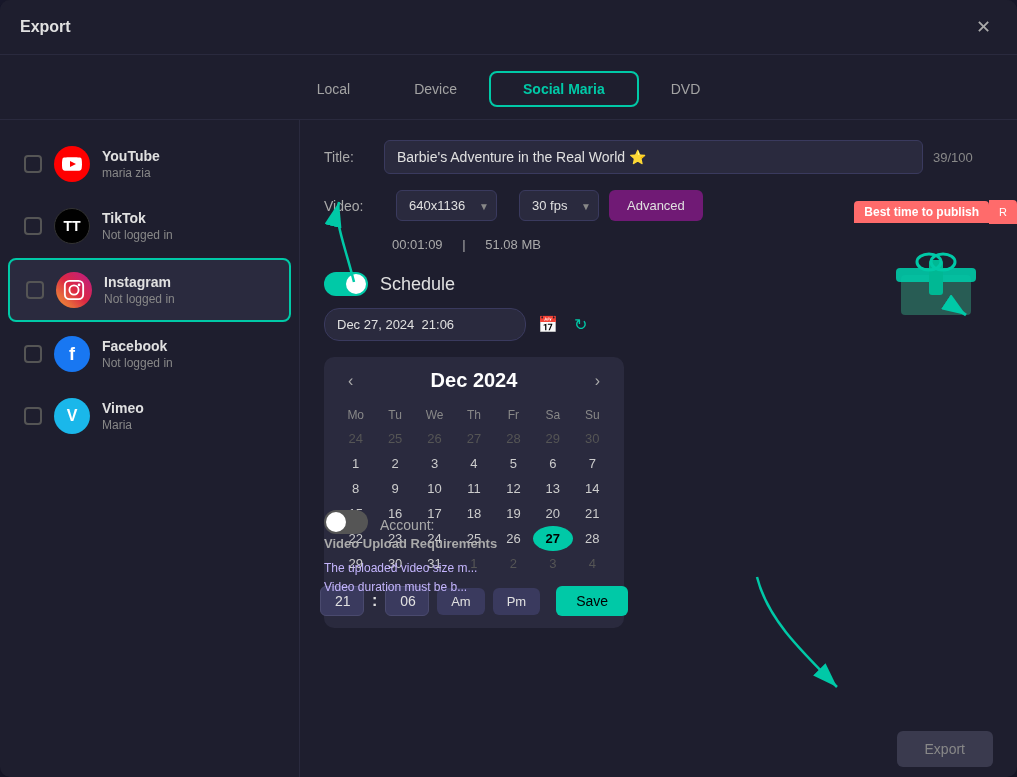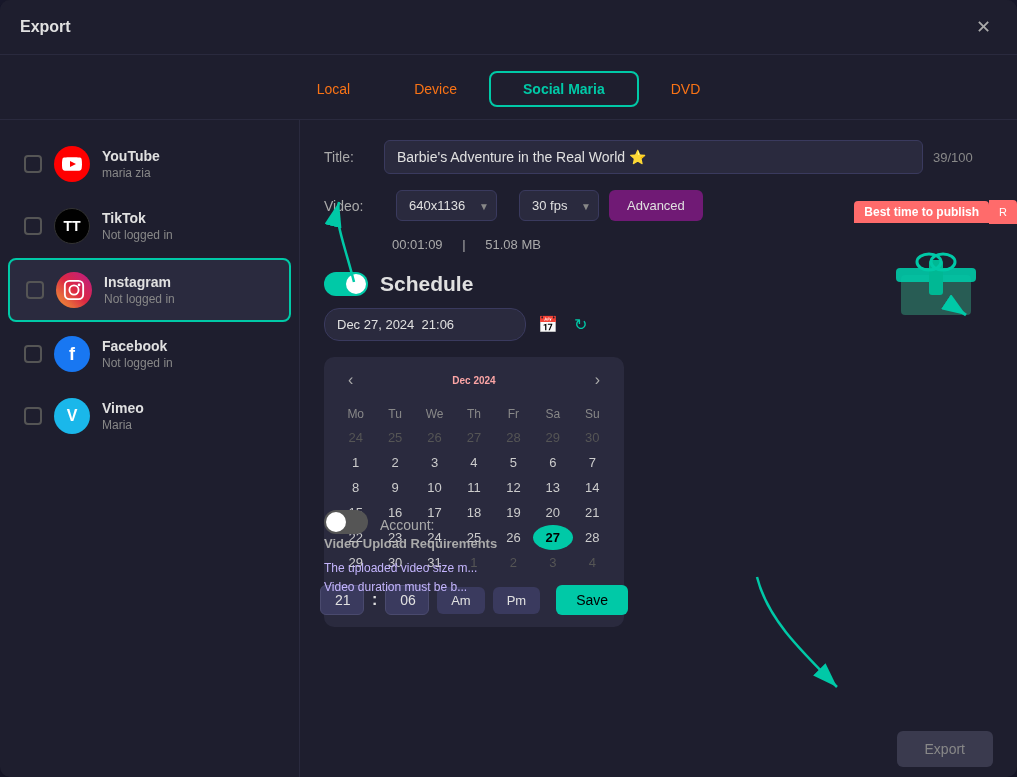--- a/index.html
+++ b/index.html
@@ -49,21 +49,21 @@
       justify-content: center;
       gap: 0;
       padding: 16px 0 12px;
       border-bottom: 1px solid #2a2a3e;
     }
     .tab {
       padding: 8px 32px;
       border-radius: 6px;
       cursor: pointer;
       font-size: 14px;
-      color: #f97316;
+      color: #a3a3a3;
       background: none;
       border: none;
     }
     .tab.active {
       color: #00c9a7;
       border: 2px solid #00c9a7;
       border-radius: 8px;
       font-weight: 600;
     }
 
@@ -219,23 +219,23 @@
       height: 20px;
       background: white;
       border-radius: 50%;
       position: absolute;
       top: 2px;
       right: 2px;
       transition: right 0.2s;
     }
     .toggle-switch.off .toggle-knob { right: auto; left: 2px; }
     .schedule-label {
-      font-size: 21px;
-      color: #e0e0e0;
-      font-weight: 700;
+      font-size: 18px;
+      color: #e0e0e0;
+      font-weight: 400;
     }
 
     
     .date-picker-row {
       display: flex;
       align-items: center;
       gap: 8px;
       margin-bottom: 16px;
     }
     .date-input {
@@ -273,23 +273,23 @@
     }
     .cal-nav {
       background: none;
       border: none;
       color: #aaa;
       cursor: pointer;
       font-size: 16px;
       padding: 2px 8px;
     }
     .cal-month {
-      font-size: 10px;
+      font-size: 20px;
       font-weight: 600;
-      color: #fca5a5;
+      color: #ffffff;
     }
     .cal-grid {
       width: 100%;
       border-collapse: collapse;
     }
     .cal-grid th {
       text-align: center;
       font-size: 12px;
       color: #888;
       padding: 4px 0;

